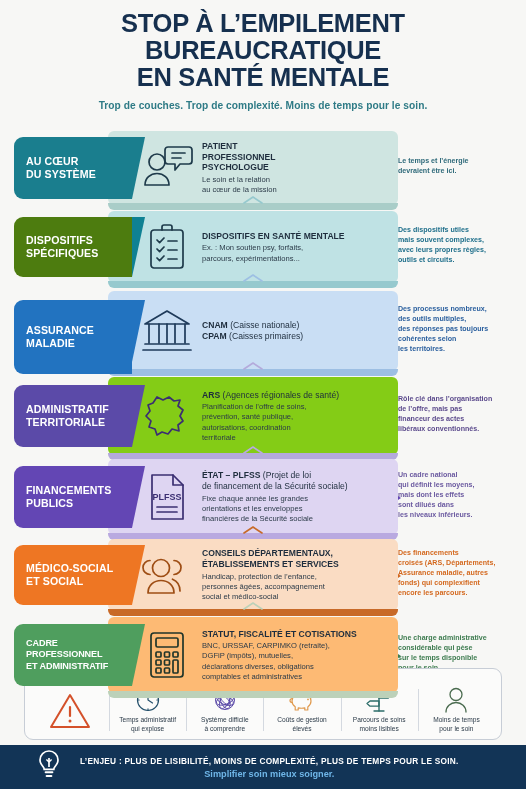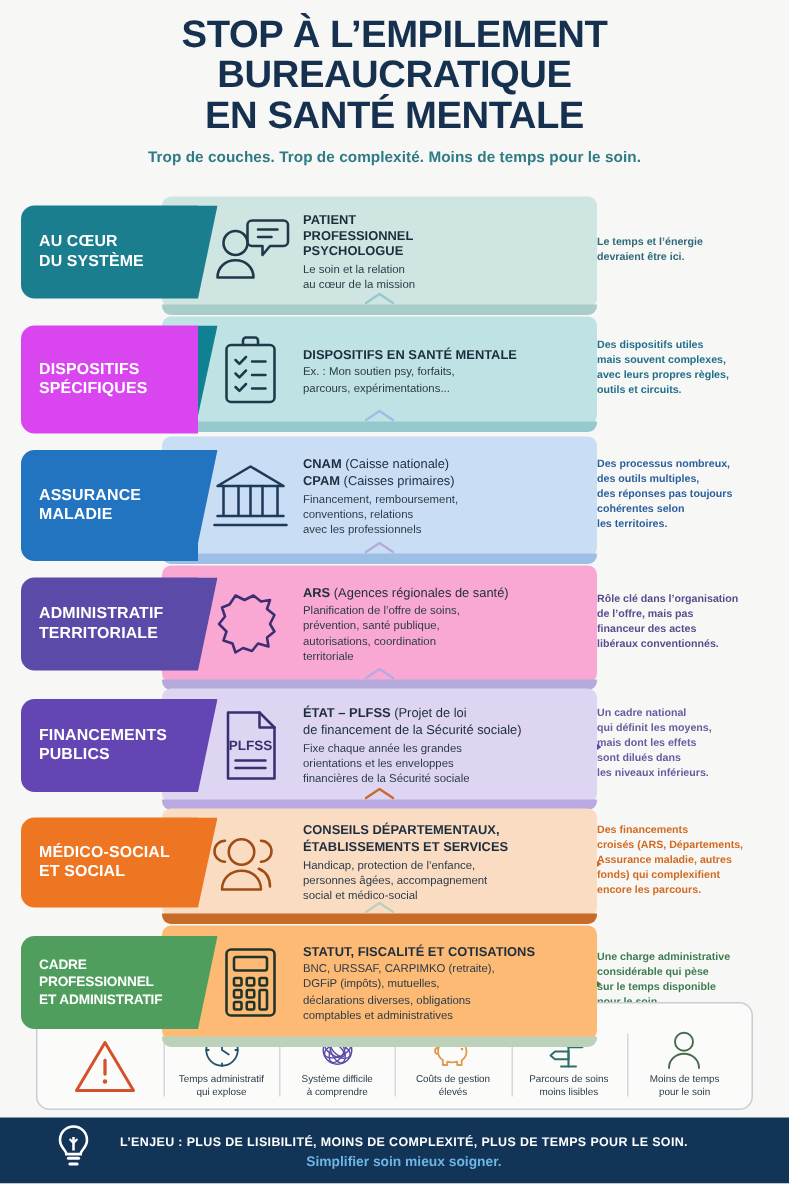--- a/index.html
+++ b/index.html
@@ -204,21 +204,21 @@
           </div>
           <div class="txt">
             <div class="ptitle">DISPOSITIFS EN SANTÉ MENTALE</div>
             <div class="pdesc">Ex. : Mon soutien psy, forfaits,<br>parcours, expérimentations...</div>
           </div>
           <div class="chev" style="bottom: -4px;"><svg width="22" height="10" viewBox="0 0 22 10">
               <path d="M2 8L11 2l9 6" fill="none" stroke="#9dbfe3" stroke-width="1.6" stroke-linecap="round" stroke-linejoin="round"></path>
             </svg></div>
         </div>
         <div class="bandwrap" style="top: 6px;">
-          <div class="band" style="background: #d946ef; height: 72px;">
+          <div class="band" style="background: #4d7c0f; height: 60px;">
             <div>DISPOSITIFS</div>
             <div>SPÉCIFIQUES</div>
             <div class="notch"><svg width="13" height="60" viewBox="0 0 13 60" preserveAspectRatio="none">
                 <path d="M0 0 L13 0 L0 60 Z" fill="#0f8193"></path>
               </svg></div>
           </div>
         </div>
         <div class="note" style="color: rgb(31, 111, 139); top: 14px;">Des dispositifs utiles<br>mais souvent complexes,<br>avec leurs propres règles,<br>outils et circuits.</div>
         <div class="conn" style="background: rgb(31, 111, 139); right: 130px; width: 24px; top: 36px;">
           <span class="dot" style="background:#1f6f8b"></span>
@@ -229,42 +229,41 @@
           <div class="shadowbar" style="background: rgb(157, 191, 227);"></div>
           <div class="icon">
             <svg width="54" height="48" viewBox="0 0 54 48">
               <path d="M5 17L27 4l22 13z" fill="none" stroke="#1e3a5a" stroke-width="1.7" stroke-linecap="round" stroke-linejoin="round"></path>
               <path d="M9 17v19M19 17v19M35 17v19M45 17v19M27 17v19" fill="none" stroke="#1e3a5a" stroke-width="1.7" stroke-linecap="round" stroke-linejoin="round"></path>
               <path d="M5 37h44M3 43h48" fill="none" stroke="#1e3a5a" stroke-width="1.7" stroke-linecap="round" stroke-linejoin="round"></path>
             </svg>
           </div>
           <div class="txt">
             <div class="ptitle">CNAM<span class="reg"> (Caisse nationale)</span><br>CPAM<span class="reg"> (Caisses primaires)</span></div>
-            <div class="pdesc">Financement, remboursement,<br>conventions, relations<br>avec les professionnels</div>
           </div>
           <div class="chev" style="bottom: -4px;"><svg width="22" height="10" viewBox="0 0 22 10">
               <path d="M2 8L11 2l9 6" fill="none" stroke="#b4aadb" stroke-width="1.6" stroke-linecap="round" stroke-linejoin="round"></path>
             </svg></div>
         </div>
         <div class="bandwrap" style="top: 9px;">
           <div class="band" style="background: rgb(34, 115, 192); height: 74px;">
             <div>ASSURANCE</div>
             <div>MALADIE</div>
             <div class="notch"><svg width="13" height="62" viewBox="0 0 13 62" preserveAspectRatio="none">
                 <path d="M0 0 L13 0 L0 62 Z" fill="#2273c0"></path>
               </svg></div>
           </div>
         </div>
         <div class="note" style="color: rgb(42, 95, 158); top: 13px;">Des processus nombreux,<br>des outils multiples,<br>des réponses pas toujours<br>cohérentes selon<br>les territoires.</div>
         <div class="conn" style="background: rgb(42, 95, 158); right: 130px; width: 24px; top: 40px;">
           <span class="dot" style="background:#2a5f9e"></span>
         </div>
       </div>
       <div class="layer" style="position: absolute; left: 0px; right: 0px; top: 256px; height: 78px;">
-        <div class="panel" style="background: #f9a8d4; height: 78px; top: 0px;">
+        <div class="panel" style="background: #84cc16; height: 78px; top: 0px;">
           <div class="shadowbar" style="background: rgb(180, 170, 219);"></div>
           <div class="icon">
             <svg width="48" height="50" viewBox="0 0 48 50">
               <path d="M14 6l6 3 6-3 5 4 6-1-2 6 5 4-3 6 3 5-5 4 1 6-7-2-4 5-6-2-5 3-2-6-6-2 2-6-5-5 4-5-2-6 5-2z" fill="none" stroke="#3b2f72" stroke-width="1.7" stroke-linecap="round" stroke-linejoin="round"></path>
             </svg>
           </div>
           <div class="txt">
             <div class="ptitle">ARS<span class="reg"> (Agences régionales de santé)</span></div>
             <div class="pdesc">Planification de l’offre de soins,<br>prévention, santé publique,<br>autorisations, coordination<br>territoriale</div>
           </div>

